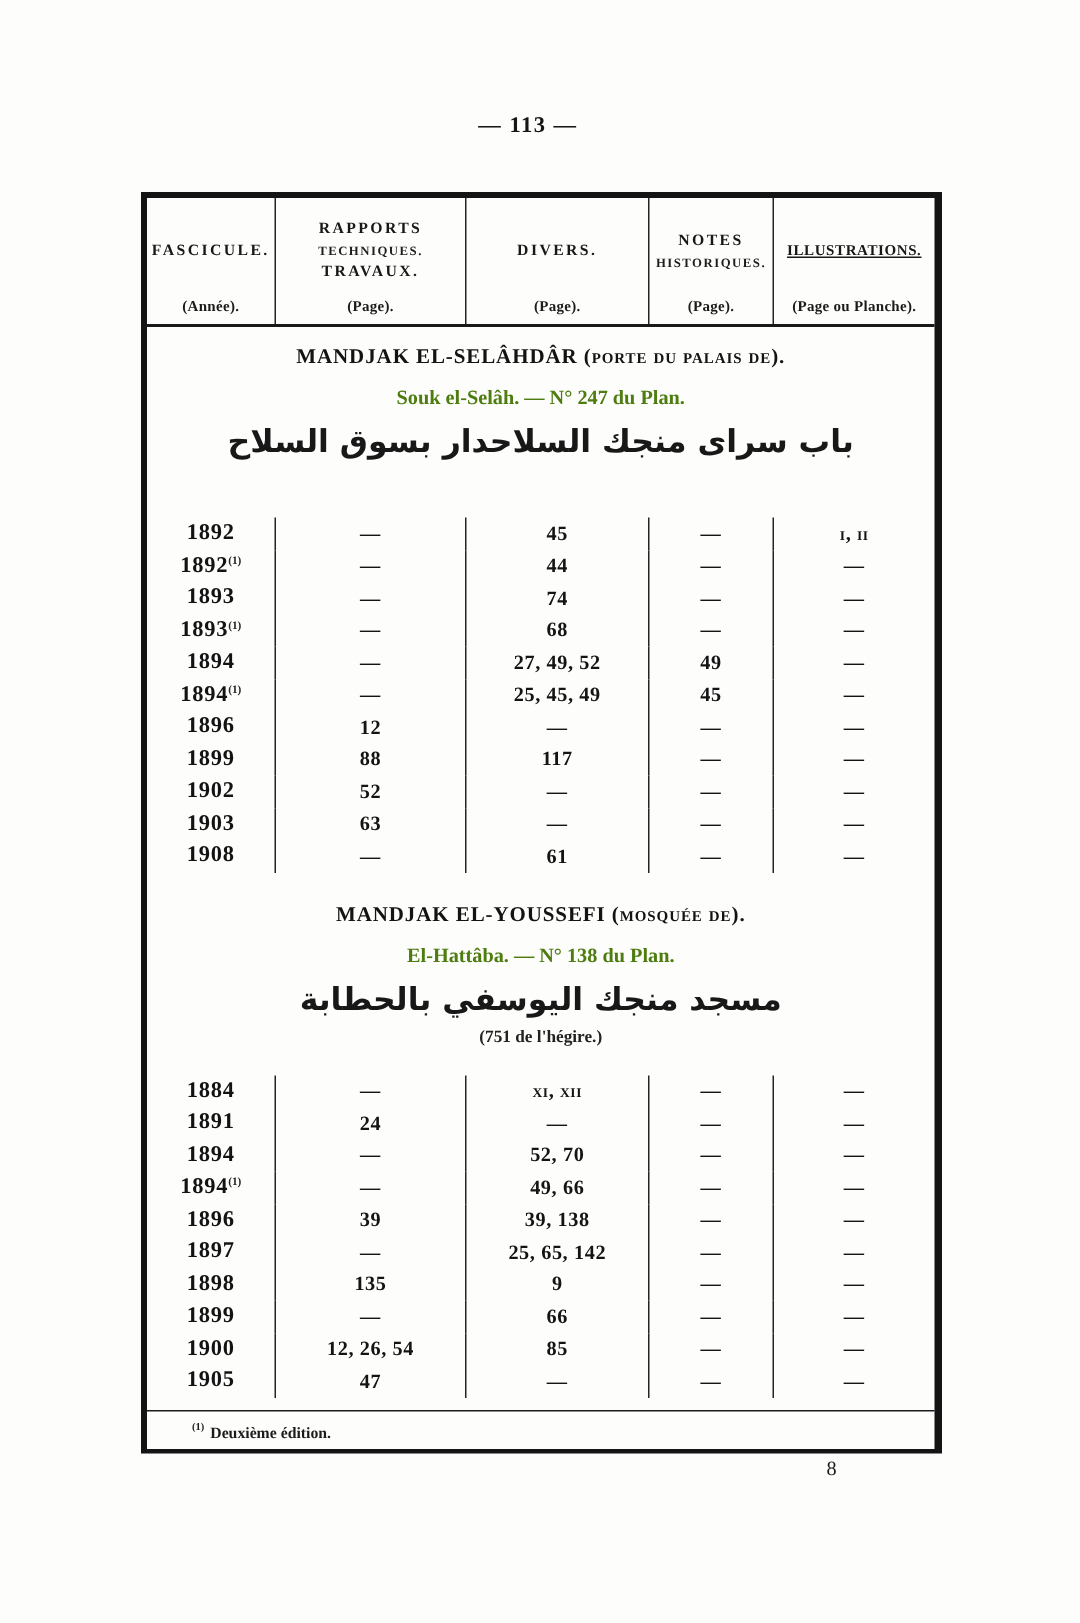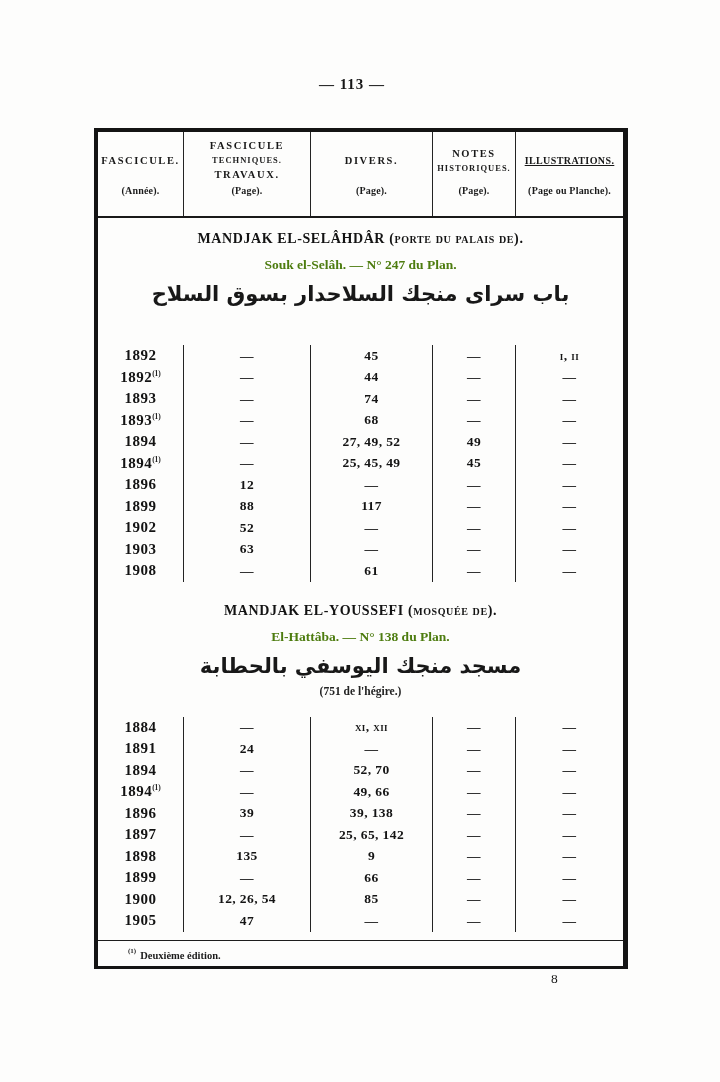--- a/index.html
+++ b/index.html
@@ -53,21 +53,21 @@
     flex: 1;
     display: flex;
     flex-direction: column;
     justify-content: center;
     gap: 4px;
     padding-top: 3px;
   }
   .hl-main  { font-size: 10.5px; font-weight: bold; letter-spacing: 1.6px; color: #181818; }
   .hl-small { font-size: 8.5px;  font-weight: bold; letter-spacing: 1px;  color: #1d1d1d; }
   .hl-tight { font-size: 10px;  font-weight: bold; letter-spacing: 0.4px; color: #181818; text-decoration: underline; }
-  .hsub { font-size: 10px; font-weight: bold; padding-bottom: 20px; letter-spacing: 0.2px; color: #1b1b1b; }
+  .hsub { font-size: 10px; font-weight: bold; padding-bottom: 6px; letter-spacing: 0.2px; color: #1b1b1b; }
   
   .sec-head { height: 127px; text-align: center; padding-top: 13px; }
   .sec-title { font-size: 14px; font-weight: bold; letter-spacing: 0.6px; margin-bottom: 10px; color: #131313; }
   .sc { font-variant: small-caps; text-transform: lowercase; }
   .sec-sub { font-size: 13.5px; font-weight: bold; margin-bottom: 8px; color: #4d7c0f; }
   .sec-arabic {
     font-size: 21px; font-weight: bold; line-height: 26px;
     font-family: "DejaVu Sans", sans-serif;
     margin-bottom: 4px; color: #181818;
   }
@@ -126,21 +126,21 @@
 
     <div class="thead">
       <div class="hcell">
         <div class="hlines">
           <div class="hl-main">FASCICULE.</div>
         </div>
         <div class="hsub">(Année).</div>
       </div>
       <div class="hcell">
         <div class="hlines">
-          <div class="hl-main">FASCICULE</div>
+          <div class="hl-main">RAPPORTS</div>
           <div class="hl-small">TECHNIQUES.</div>
           <div class="hl-main">TRAVAUX.</div>
         </div>
         <div class="hsub">(Page).</div>
       </div>
       <div class="hcell">
         <div class="hlines">
           <div class="hl-main">DIVERS.</div>
         </div>
         <div class="hsub">(Page).</div>

